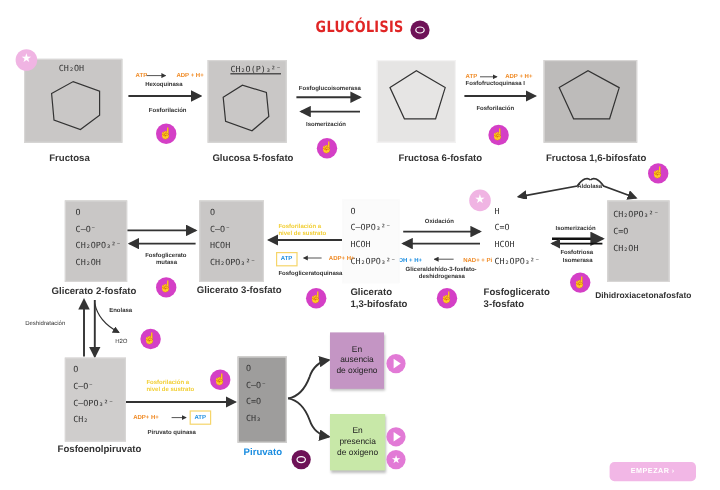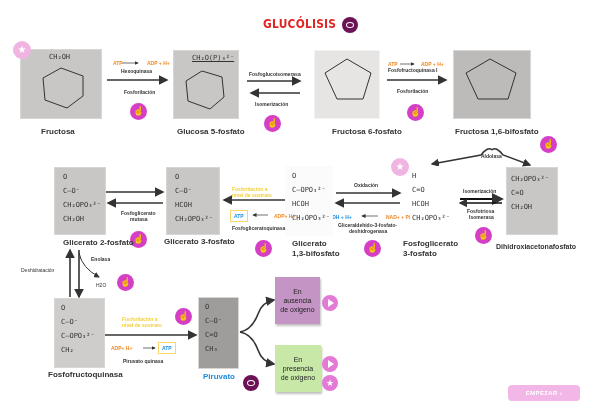--- a/index.html
+++ b/index.html
@@ -184,34 +184,34 @@
 <div class="abs small" style="left:121px;top:210px;">Fosfoglicerato</div>
 <div class="abs small" style="left:130px;top:216px;">mutasa</div>
 <div class="abs hand" style="left:130px;top:231px;">☝</div>
 
 <div class="abs mol" style="left:54px;top:167px;width:52px;height:68px;line-height:14px;padding:2px 0 0 8px;">
   <div>O</div>
   <div>C—O⁻</div>
   <div>CH₂OPO₃²⁻</div>
   <div>CH₂OH</div>
 </div>
-<div class="abs cap" style="left:43px;top:238px;margin-left:20px;">Glicerato 2-fosfato</div>
+<div class="abs cap" style="left:43px;top:238px;">Glicerato 2-fosfato</div>
 
 <div class="abs small" style="left:91px;top:256px;">Enolasa</div>
 <div class="abs small" style="left:21px;top:267px;font-weight:normal;">Deshidratación</div>
 <div class="abs small" style="left:96px;top:282px;font-weight:normal;">H2O</div>
 <div class="abs hand" style="left:117px;top:274px;">☝</div>
 
 <div class="abs mol" style="left:54px;top:298px;width:51px;height:70px;line-height:14px;padding:2px 0 0 6px;background:#cfcdcc;">
   <div>O</div>
   <div>C—O⁻</div>
   <div>C—OPO₃²⁻</div>
   <div>CH₂</div>
 </div>
-<div class="abs cap" style="left:48px;top:370px;">Fosfofructoquinasa</div>
+<div class="abs cap" style="left:48px;top:370px;">Fosfoenolpiruvato</div>
 
 <div class="abs yellow" style="left:122px;top:316px;">
   <div>Fosforilación a</div>
   <div>nivel de sustrato</div>
 </div>
 <div class="abs hand" style="left:175px;top:308px;">☝</div>
 <div class="abs orange" style="left:111px;top:345px;">ADP+ H+</div>
 <div class="abs atpbox" style="left:158px;top:342px;">ATP</div>
 <div class="abs small" style="left:123px;top:358px;">Piruvato quinasa</div>
 

